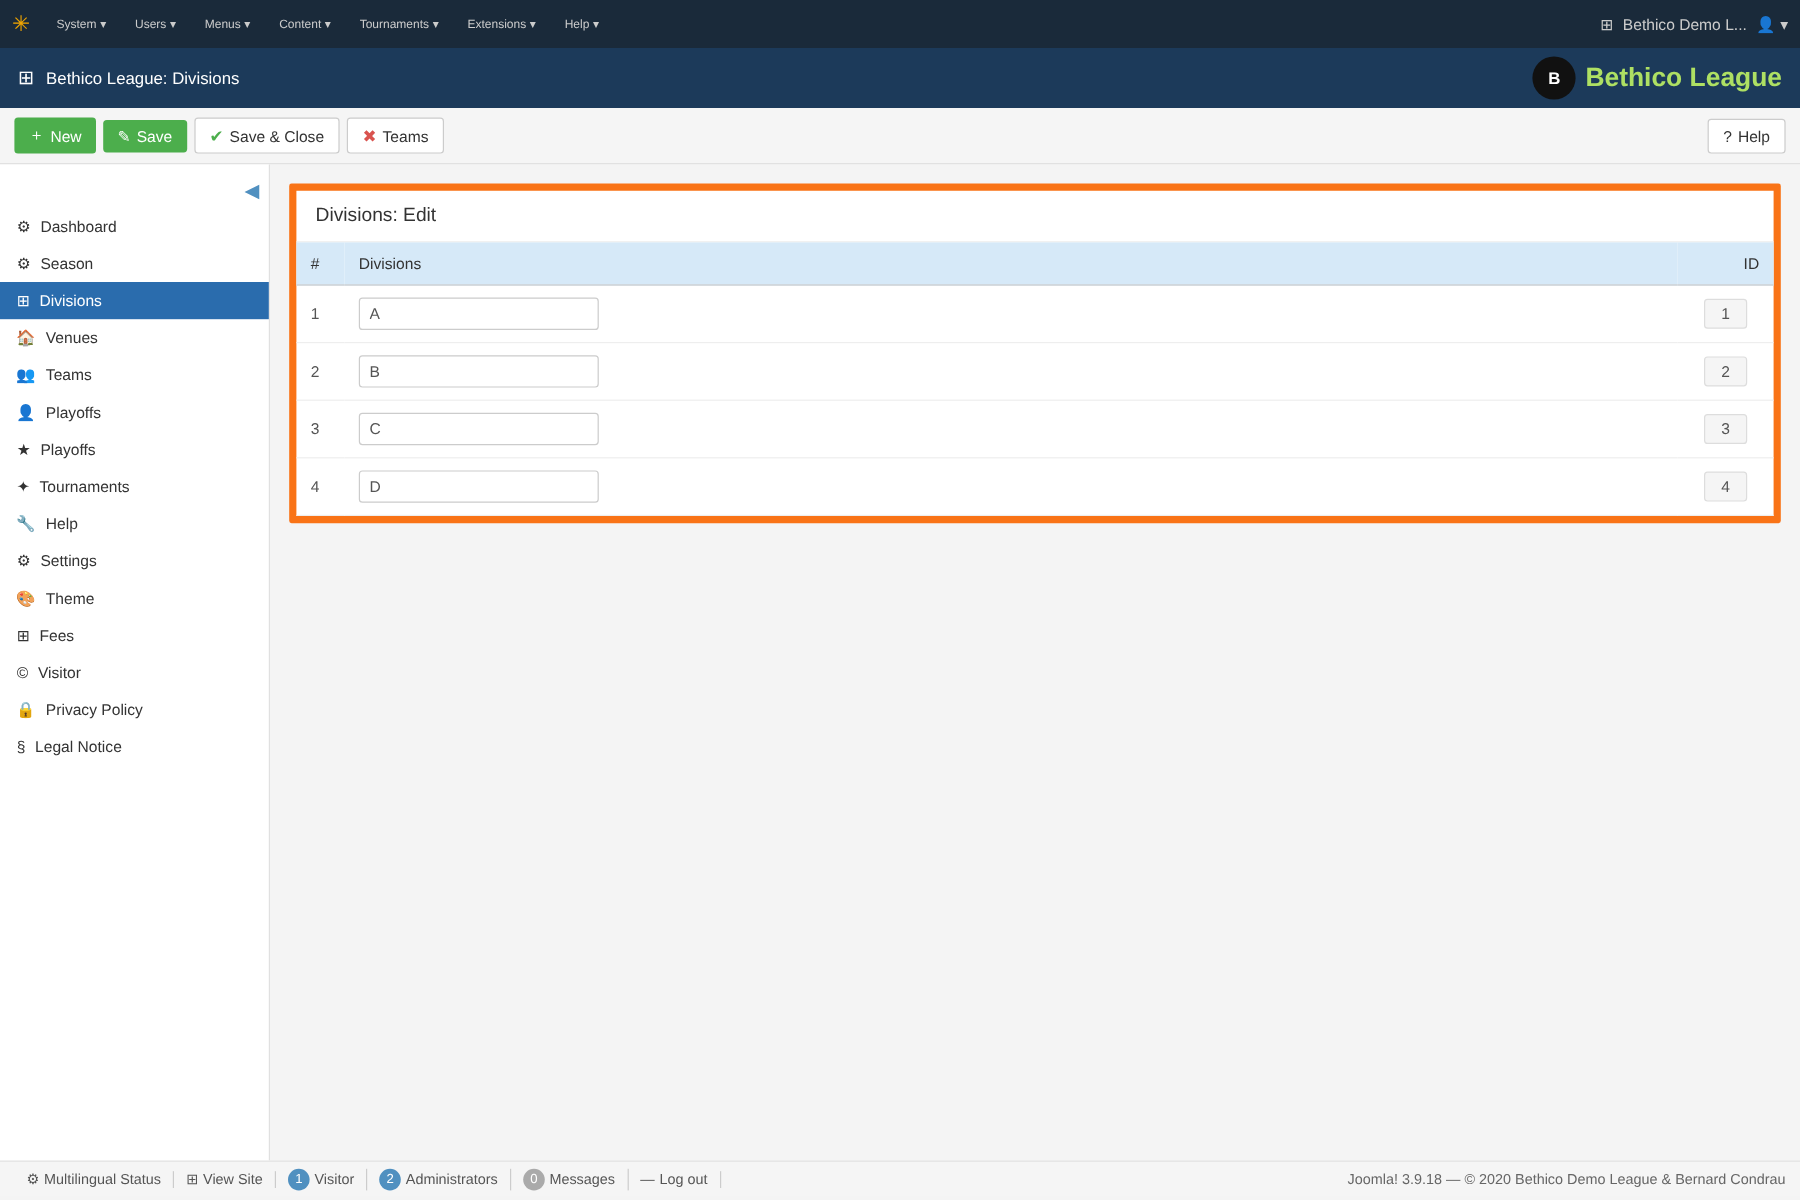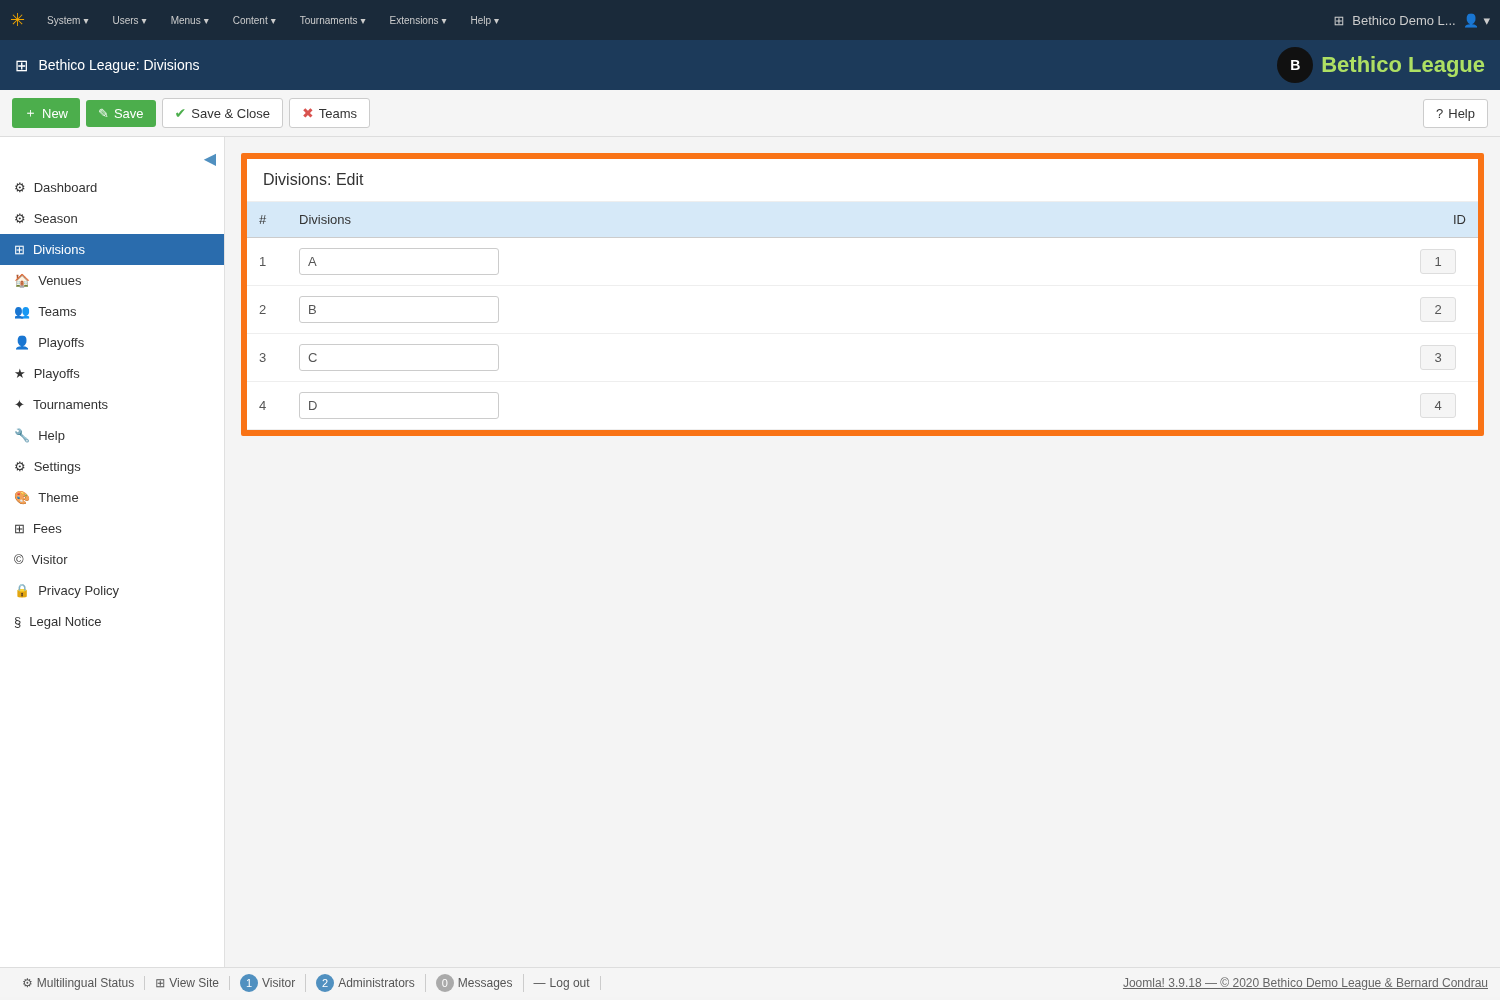--- a/index.html
+++ b/index.html
@@ -240,21 +240,21 @@
       color: white;
       border-radius: 50%;
       width: 18px;
       height: 18px;
       display: flex;
       align-items: center;
       justify-content: center;
       font-size: 11px;
     }
     .badge-gray { background: #aaa; }
-    .footer-right { margin-left: auto; font-size: 12px; color: #666; text-decoration: underline; }
+    .footer-right { margin-left: auto; font-size: 12px; color: #666; }
 
     .checkmark { color: #4cae4c; font-size: 14px; }
     .x-mark { color: #d9534f; font-size: 14px; }
   </style>
 </head>
 <body>
 
 <div class="top-navbar">
   <span class="joomla-logo">✳</span>
   <div class="nav-item">

